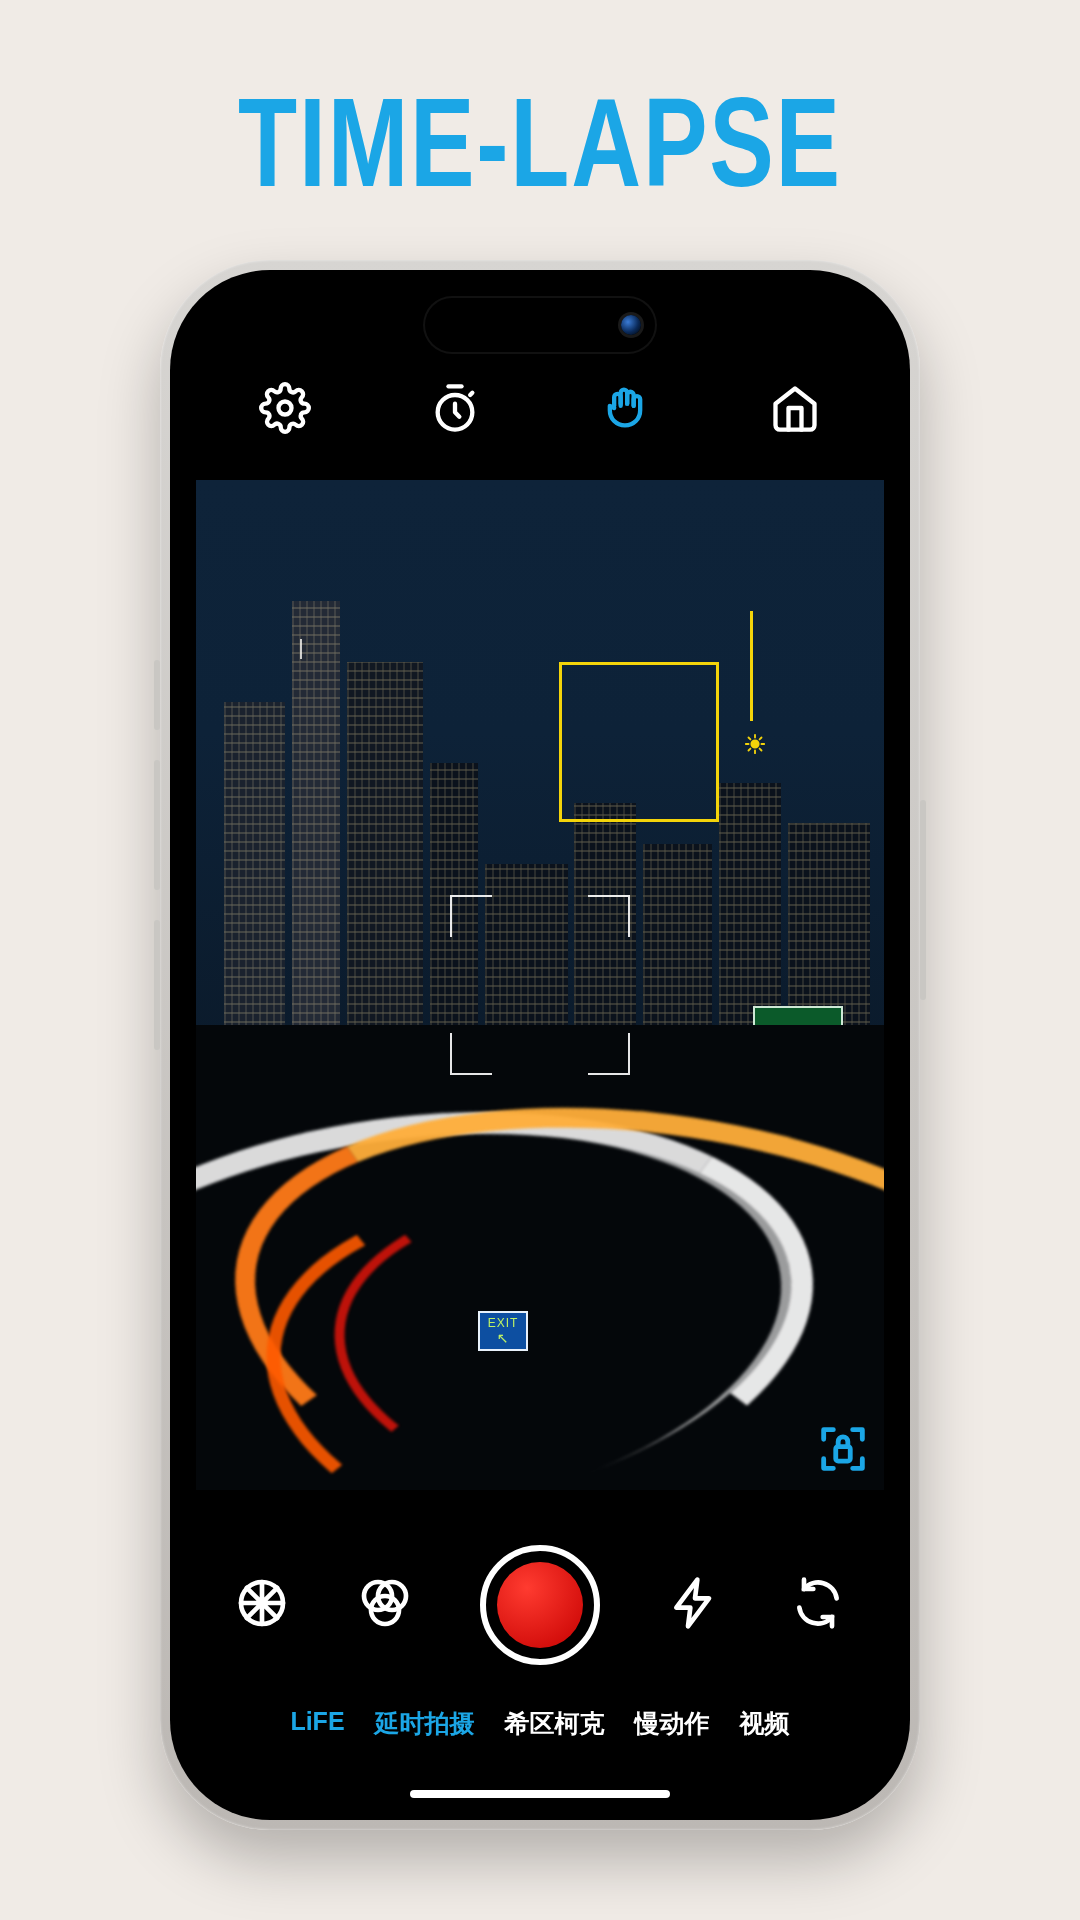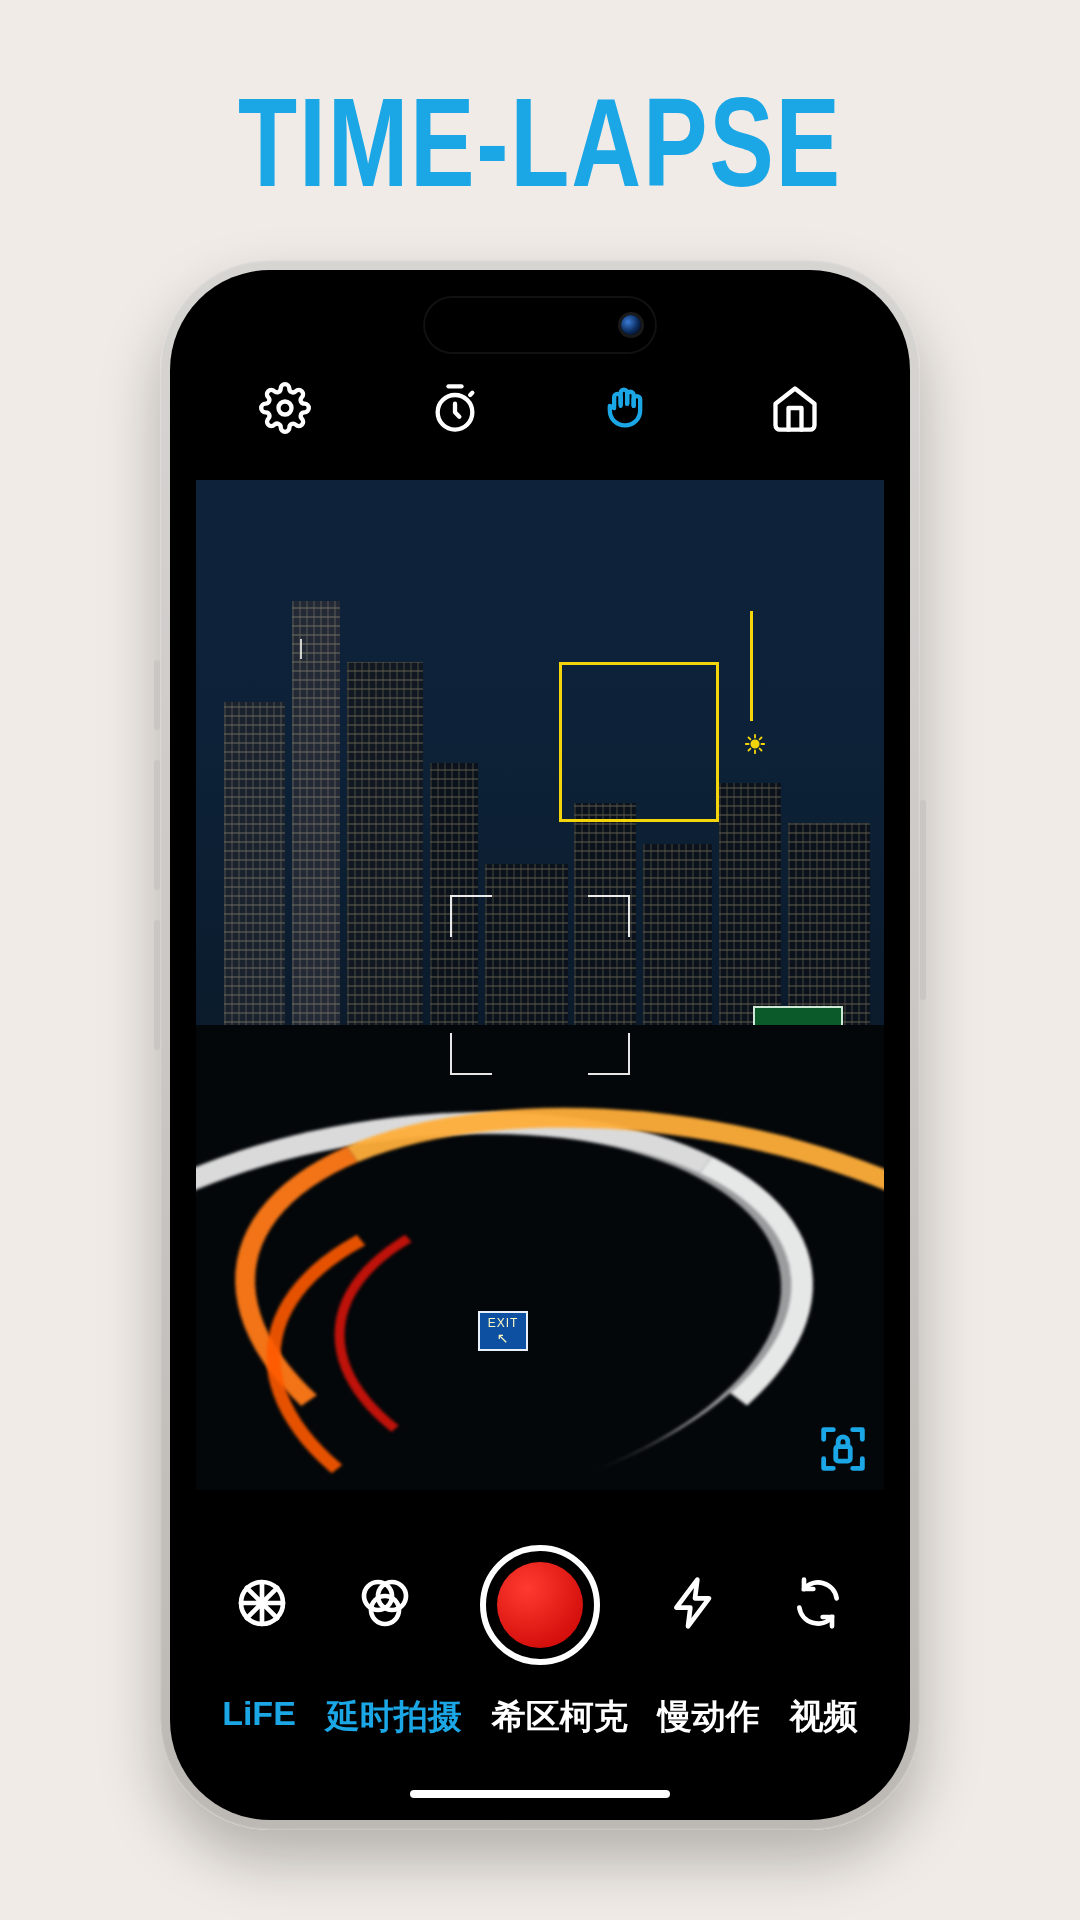--- a/index.html
+++ b/index.html
@@ -143,21 +143,21 @@
     right:-10%; bottom:-5%; width:90%; height:70%;
     border:10px solid transparent;
     border-left:10px solid #d3140a;
     transform:rotate(4deg);
     opacity:0.9;
   }
 
   
   .exit-sign{
     position:absolute; left:41%; bottom:30%; width:50px; height:40px;
-    background:#0d4fa1; border:2px solid #e8f1fb; font-size:12px; color:#fef9c3;
+    background:#0d4fa1; border:2px solid #e8f1fb; font-size:12px; color:#bef264;
     display:flex; flex-direction:column; align-items:center; justify-content:center;
     letter-spacing:1px;
   }
   .exit-sign .arrow{ font-size:14px; }
 
   
   .hwy-sign{
     position:absolute; right:6%; bottom:43%; width:90px; height:50px;
     background:#0b5a2a; border:2px solid #cfe8d6;
   }
@@ -208,21 +208,21 @@
   }
   .shutter-inner{
     width:86px; height:86px; border-radius:50%;
     background: radial-gradient(circle at 35% 30%, #ff3b30, #c60000);
   }
 
   
   .modes{
     position:absolute; left:0; right:0; bottom:80px;
     display:flex; justify-content:center; gap:30px;
-    font-size:34px; font-weight:700; color:#fff;
+    font-size:25px; font-weight:700; color:#fff;
     padding:0 50px;
   }
   .modes span{ white-space:nowrap; }
   .modes .accent{ color:#1ba6e6; }
 
   
   .home-ind{
     position:absolute; bottom:22px; left:50%; transform:translateX(-50%);
     width:260px; height:8px; border-radius:6px; background:#fff;
   }

